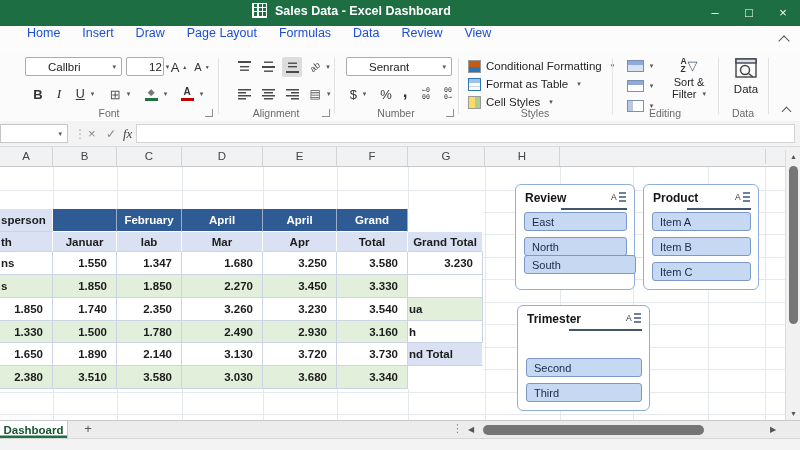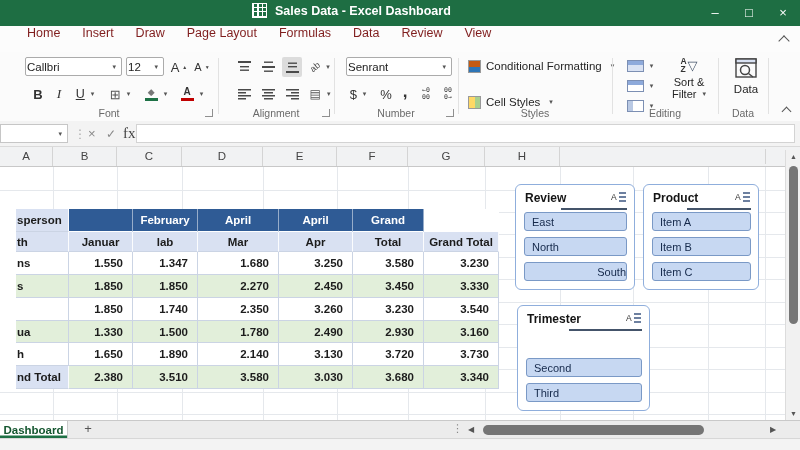--- a/index.html
+++ b/index.html
@@ -6,30 +6,30 @@
   body{width:800px;height:450px;overflow:hidden;font-family:"Liberation Sans",sans-serif;background:#fff}
   #app{position:relative;width:800px;height:450px;background:#fff;overflow:hidden}
   
   #titlebar{position:absolute;left:0;top:0;width:800px;height:26px;background:#1E6E43}
   .title-group{position:absolute;left:252px;top:0;height:18px;display:flex;align-items:flex-end;gap:8px;color:#fff;font-size:12.5px;font-weight:600}
   .tb-icon{width:13px;height:13px;border:1.5px solid #fff;background-image:repeating-linear-gradient(0deg,#fff 0 1px,transparent 1px 4.5px),repeating-linear-gradient(90deg,#fff 0 1px,transparent 1px 4.5px)}
   .win-controls{position:absolute;right:0;top:0;height:26px;display:flex;align-items:center}
   .win-btn{width:34px;text-align:center;color:#fff;font-size:13px;line-height:26px}
   
   #menubar{position:absolute;left:0;top:26px;width:800px;height:26px;background:#FCFCFC;display:flex;align-items:center;padding-left:16px;box-sizing:border-box}
-  .mtab{font-size:12.5px;color:#7f1d1d;padding:0 11px;height:38px;line-height:26px;position:relative;white-space:nowrap}
+  .mtab{font-size:12.5px;color:#1d4ed8;padding:0 11px;height:38px;line-height:26px;position:relative;white-space:nowrap}
   .mtab.active{font-weight:400}
   .mtab.active::after{content:"";position:absolute;left:10px;right:10px;bottom:0;height:2.5px;background:#1E7145}
   .chevup{width:7px;height:7px;border-left:1.5px solid #555;border-top:1.5px solid #555;transform:rotate(45deg)}
   #menu-collapse{position:absolute;right:12px;top:11px}
   
   #ribbon{position:absolute;left:0;top:52px;width:800px;height:69px;background:#FBFBFB;border-bottom:1px solid #D8D8D8;box-sizing:content-box}
   .rdiv{position:absolute;top:6px;height:56px;width:1px;background:#E2E2E2}
   .glabel{position:absolute;top:55px;font-size:10.5px;color:#6A6A6A;text-align:center}
-  .combo{position:absolute;height:19px;background:#fff;border:1px solid #ABABAB;border-radius:2px;font-size:11.5px;color:#222;display:flex;align-items:center;justify-content:space-between;padding:0 5px 0 1px;box-sizing:border-box}
+  .combo{position:absolute;height:19px;background:#fff;border:1px solid #ABABAB;border-radius:2px;font-size:11.5px;color:#222;display:flex;align-items:center;justify-content:space-between;padding:0 5px 0 22px;box-sizing:border-box}
   .chev{font-size:7px;color:#555;margin-left:4px}
   .rbtn{position:absolute;height:20px;display:flex;align-items:center;justify-content:center;color:#333;font-size:12.5px;gap:2px}
   .boldB{font-weight:800;font-size:13px}
   .italI{font-family:"Liberation Serif",serif;font-style:italic;font-size:13.5px}
   .undU{text-decoration:underline;font-size:12.5px}
   .stack{display:flex;flex-direction:column;align-items:center;line-height:10px}
   .cbar{width:13px;height:3px;margin-top:1px}
   .supTick{font-size:5px;vertical-align:super;color:#444;margin-left:1px}
   .alico{display:flex;align-items:center;justify-content:center;width:20px;height:20px;border-radius:2px}
   .alico.active{background:#DCDCDC}
@@ -47,21 +47,21 @@
   .az{display:flex;align-items:center;gap:1px;height:22px}
   .az .letters{display:flex;flex-direction:column;font-size:8.5px;line-height:8.5px;font-weight:600;color:#333}
   .funnel{font-size:13px;color:#44546A;line-height:13px}
   .databtn{position:absolute;left:726px;top:2px;width:40px;height:52px;display:flex;flex-direction:column;align-items:center;justify-content:flex-start;padding-top:4px;box-sizing:border-box;font-size:11.5px;color:#262626;gap:3px}
   .dlg{position:absolute;width:7px;height:7px;border-right:1px solid #8F8F8F;border-bottom:1px solid #8F8F8F}
   #ribbon-collapse{position:absolute;left:783px;top:56px}
   
   #fbar{position:absolute;left:0;top:121px;width:800px;height:26px;background:#F3F3F3;border-bottom:1px solid #DADADA;box-sizing:border-box}
   #namebox{position:absolute;left:0;top:3px;width:68px;height:19px;background:#fff;border:1px solid #C6C6C6;box-sizing:border-box;display:flex;align-items:center;justify-content:flex-end;padding-right:5px}
   .fbico{position:absolute;top:3px;height:19px;display:flex;align-items:center;color:#8A8A8A;font-size:12px}
-  #fxlabel{font-family:"Liberation Serif",serif;color:#444;font-size:15px}
+  #fxlabel{font-family:"Liberation Serif",serif;font-style:italic;color:#444;font-size:13px}
   #finput{position:absolute;left:136px;right:5px;top:3px;height:19px;background:#fff;border:1px solid #D3D3D3;box-sizing:border-box;font-size:11.5px;padding:0 5px;display:flex;align-items:center}
   
   #colheaders{position:absolute;left:0;top:147px;width:800px;height:20px;background:#F1F2F3;border-bottom:1px solid #C8C8C8;box-sizing:border-box}
   .colh{position:absolute;top:0;height:19px;line-height:19px;text-align:center;font-size:11.5px;color:#444;border-right:1px solid #D4D4D4;box-sizing:border-box}
   .colh-div{position:absolute;top:2px;height:15px;width:1px;background:#D4D4D4}
   
   #grid{position:absolute;left:0;top:167px;width:785px;height:253px;background:#fff;overflow:hidden}
   .gl-v{position:absolute;top:0;bottom:0;width:1px;background:#E5E8EC}
   .gl-h{position:absolute;left:0;right:0;height:1px;background:#E5E8EC}
   
@@ -257,20 +257,25 @@
           <i>0→</i>
         </span>
     </div>
     <div class="glabel" style="left:334px;width:124px">Number</div>
     <div class="dlg" style="left:446px;top:57px"></div>
     <div class="rdiv" style="left:458px"></div>
 
     <div class="styles-item" style="left:468px;top:6px">
       <span class="ico-cf"></span>
       <span>Conditional Formatting</span>
+      <span class="chev">▾</span>
+    </div>
+    <div class="styles-item" style="left:468px;top:24px">
+      <span class="ico-fat"></span>
+      <span>Format as Table</span>
       <span class="chev">▾</span>
     </div>
     <div class="styles-item" style="left:468px;top:42px">
       <span class="ico-cs"></span>
       <span>Cell Styles</span>
       <span class="chev">▾</span>
     </div>
     <div class="glabel" style="left:458px;width:154px">Styles</div>
     <div class="rdiv" style="left:612px"></div>
 
@@ -363,21 +368,21 @@
       <div class="gl-v" style="left: 708px;"></div>
       <div class="gl-v" style="left: 633px;"></div>
       <div class="gl-v" style="left: 560px;"></div>
       <div class="gl-v" style="left: 485px;"></div>
       <div class="gl-v" style="left: 408px;"></div>
       <div class="gl-v" style="left: 337px;"></div>
       <div class="gl-v" style="left: 263px;"></div>
       <div class="gl-v" style="left: 182px;"></div>
       <div class="gl-v" style="left: 117px;"></div>
       <div class="gl-v" style="left: 53px;"></div>
-    <div id="ptable" style="grid-template-columns: 53px 64px 65px 81px 74px 71px 75px; grid-template-rows: 23px 20px 23px 23px 23px 22px 23px 23px; padding-left: 16px;">
+    <div id="ptable" style="grid-template-columns: 53px 64px 65px 81px 74px 71px 75px; grid-template-rows: 23px 20px 23px 23px 23px 22px 23px 23px;">
         <div class="c c-lb c-clip">sperson</div>
         <div class="c c-dark"></div>
         <div class="c c-dark">February</div>
         <div class="c c-dark">April</div>
         <div class="c c-dark">April</div>
         <div class="c c-dark">Grand</div>
         <div class="c c-blank"></div>
         <div class="c c-lb c-clip">th</div>
         <div class="c c-lb c-center">Januar</div>
         <div class="c c-lb c-center">lab</div>
@@ -389,21 +394,20 @@
         <div class="c c-num">1.550</div>
         <div class="c c-num">1.347</div>
         <div class="c c-num">1.680</div>
         <div class="c c-num">3.250</div>
         <div class="c c-num">3.580</div>
         <div class="c c-num">3.230</div>
         <div class="c c-label c-green">s</div>
         <div class="c c-num c-green">1.850</div>
         <div class="c c-num c-green">1.850</div>
         <div class="c c-num c-green">2.270</div>
-        <div class="c c-num c-green">2.450</div>
         <div class="c c-num c-green">3.450</div>
         <div class="c c-num c-green">3.330</div>
         <div class="c c-label"></div>
         <div class="c c-num">1.850</div>
         <div class="c c-num">1.740</div>
         <div class="c c-num">2.350</div>
         <div class="c c-num">3.260</div>
         <div class="c c-num">3.230</div>
         <div class="c c-num">3.540</div>
         <div class="c c-label c-green">ua</div>
@@ -435,21 +439,21 @@
             <span><svg width="16" height="12" viewBox="0 0 16 12">
                 <text x="0" y="9" font-size="8.5" fill="#333" font-family="Liberation Sans,sans-serif">A</text>
                 <line x1="8" y1="2" x2="15" y2="2" stroke="#2E4A77" stroke-width="1.4"></line>
                 <line x1="8" y1="6" x2="15" y2="6" stroke="#2E4A77" stroke-width="1.4"></line>
                 <line x1="8" y1="10" x2="15" y2="10" stroke="#2E4A77" stroke-width="1.4"></line>
               </svg></span>
           </div>
           <div class="slicer-line"></div>
           <div class="slicer-item" style="top: 27px; width: 103px;">East</div>
           <div class="slicer-item" style="top: 52px; width: 103px;">North</div>
-          <div class="slicer-item" style="top: 77px; width: 103px; text-align: right;">South</div>
+          <div class="slicer-item" style="top: 70px; width: 112px;">South</div>
         </div>
         <div class="slicer" style="left: 643px; top: 17px; width: 116px;">
           <div class="slicer-head">
             <span class="slicer-title">Product</span>
             <span><svg width="16" height="12" viewBox="0 0 16 12">
                 <text x="0" y="9" font-size="8.5" fill="#333" font-family="Liberation Sans,sans-serif">A</text>
                 <line x1="8" y1="2" x2="15" y2="2" stroke="#2E4A77" stroke-width="1.4"></line>
                 <line x1="8" y1="6" x2="15" y2="6" stroke="#2E4A77" stroke-width="1.4"></line>
                 <line x1="8" y1="10" x2="15" y2="10" stroke="#2E4A77" stroke-width="1.4"></line>
               </svg></span>

